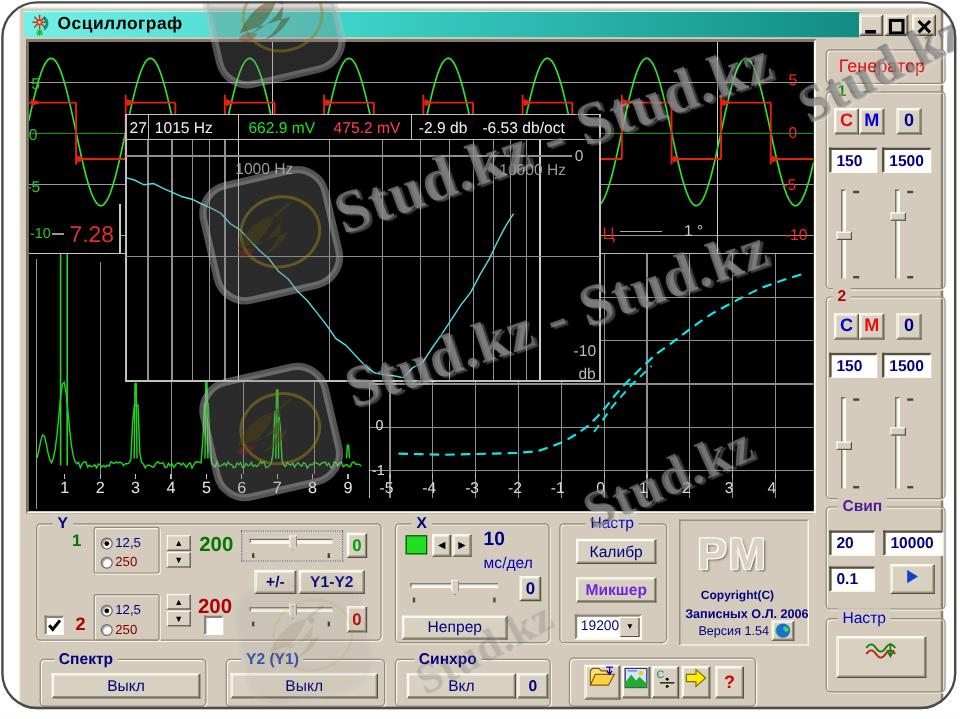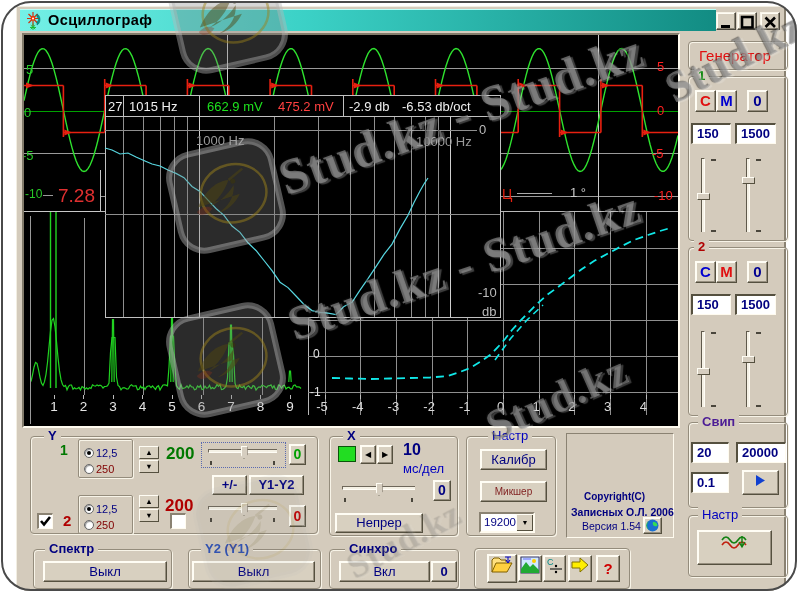--- a/index.html
+++ b/index.html
@@ -288,26 +288,27 @@
     <div class="htick" style="left:411px;top:498px"></div>
 <div class="btn" style="left:433px;top:480px;width:18px;height:21px;color:#000080;font-size:14px;font-weight:bold;line-height:19px">0</div>
 <div class="btn" style="left:335px;top:513px;width:88px;height:20px;color:#000080;font-size:13px;font-weight:normal;line-height:18px">Непрер</div>
 <div class="gb" style="left:329px;top:549px;width:130px;height:40px"></div>
     <div class="gblabel" style="left:345px;top:541px;color:#000080;font-weight:bold;font-size:13px">Синхро</div>
 <div class="btn" style="left:339px;top:561px;width:91px;height:21px;color:#000080;font-size:13px;font-weight:normal;line-height:19px">Вкл</div>
 <div class="btn" style="left:431px;top:561px;width:26px;height:21px;color:#000080;font-size:13px;font-weight:bold;line-height:19px">0</div>
 <div class="gb" style="left:466px;top:436px;width:90px;height:100px"></div>
     <div class="gblabel" style="left:488px;top:428px;color:#0000c0;font-weight:normal;font-size:13px">Настр</div>
 <div class="btn" style="left:480px;top:449px;width:67px;height:21px;color:#000080;font-size:13px;font-weight:normal;line-height:19px">Калибр</div>
-<div class="btn" style="left:480px;top:481px;width:67px;height:21px;color:#7f1d1d;font-size:10px;font-weight:normal;line-height:19px">Микшер</div>
+<div class="btn" style="left:480px;top:481px;width:67px;height:21px;color:#6d28d9;font-size:13px;font-weight:bold;line-height:19px">Микшер</div>
 <div class="combo" style="left:479px;top:512px;width:56px;height:21px">
       <span>192000</span>
       <div class="combobtn">▼</div>
     </div>
 <div class="sunkbox" style="left:566px;top:433px;width:108px;height:105px"></div>
+<div class="pm">РМ</div>
 <div class="txt" style="left:584px;top:491px;color:#000080;font-size:10px;font-weight:bold">Copyright(C)</div>
 <div class="txt" style="left:571px;top:506px;color:#000080;font-size:10.5px;font-weight:bold">Записных О.Л. 2006</div>
 <div class="txt" style="left:582px;top:520px;color:#000080;font-size:10.5px;font-weight:normal">Версия 1.54</div>
 <div class="btn" style="left:643px;top:517px;width:19px;height:17px"><svg width="15" height="13" viewBox="0 0 15 13" style="margin-top:1px">
         <circle cx="7.5" cy="6.5" r="6" fill="#1a6fd0"></circle>
         <path d="M4 2 a6 6 0 0 0 0 9 a5 5 0 0 1 0 -9" fill="#22cc44"></path>
         <path d="M8 3 c3 0 5 2 4 4 c-2 1 -5 0 -4 -4" fill="#33dd55"></path>
       </svg></div>
 <div class="gb" style="left:474px;top:548px;width:156px;height:41px"></div>
 <div class="btn" style="left:487px;top:554px;width:30px;height:29px;line-height:27px"><svg width="22" height="18" viewBox="0 0 22 18">
@@ -359,21 +360,21 @@
     <div class="vthumb" style="left:697px;top:368px"></div>
     <div class="tick" style="left:711px;top:332px"></div>
     <div class="tick" style="left:711px;top:405px"></div>
 <div class="vgroove" style="left:746px;top:331px;height:76px"></div>
     <div class="vthumb" style="left:742px;top:356px"></div>
     <div class="tick" style="left:756px;top:332px"></div>
     <div class="tick" style="left:756px;top:405px"></div>
 <div class="gb" style="left:688px;top:422px;width:100px;height:86px"></div>
     <div class="gblabel" style="left:698px;top:414px;color:#4c1d95;font-weight:bold;font-size:13px">Свип</div>
 <div class="fld" style="left:691px;top:442px;width:38px;height:21px;font-size:13px;line-height:18px">20</div>
-<div class="fld" style="left:736px;top:442px;width:50px;height:21px;font-size:13px;line-height:18px">20000</div>
+<div class="fld" style="left:736px;top:442px;width:50px;height:21px;font-size:13px;line-height:18px">10000</div>
 <div class="fld" style="left:691px;top:472px;width:38px;height:21px;font-size:13px;line-height:18px">0.1</div>
 <div class="btn" style="left:742px;top:470px;width:37px;height:25px;color:#000080;font-size:13px;font-weight:normal;line-height:23px"><svg width="13" height="13" viewBox="0 0 13 13">
         <path d="M2 1 L11 6.5 L2 12 Z" fill="#1040d0"></path>
       </svg></div>
 <div class="gb" style="left:688px;top:515px;width:100px;height:62px"></div>
     <div class="gblabel" style="left:698px;top:507px;color:#0000c0;font-weight:normal;font-size:13px">Настр</div>
 <div class="btn" style="left:697px;top:530px;width:75px;height:35px;color:#000080;font-size:13px;font-weight:normal;line-height:33px"><svg width="30" height="18" viewBox="0 0 30 18">
         <path d="M2 6 q4 -6 8 0 t8 0 t8 0" fill="none" stroke="#108010" stroke-width="1.6"></path>
         <path d="M2 11 q4 -6 8 0 t8 0 t8 0" fill="none" stroke="#c02010" stroke-width="1.6"></path>
         <path d="M22 2 v10 m-3 -4 l3 5 l3 -5" stroke="#108010" fill="none" stroke-width="1.4"></path>

